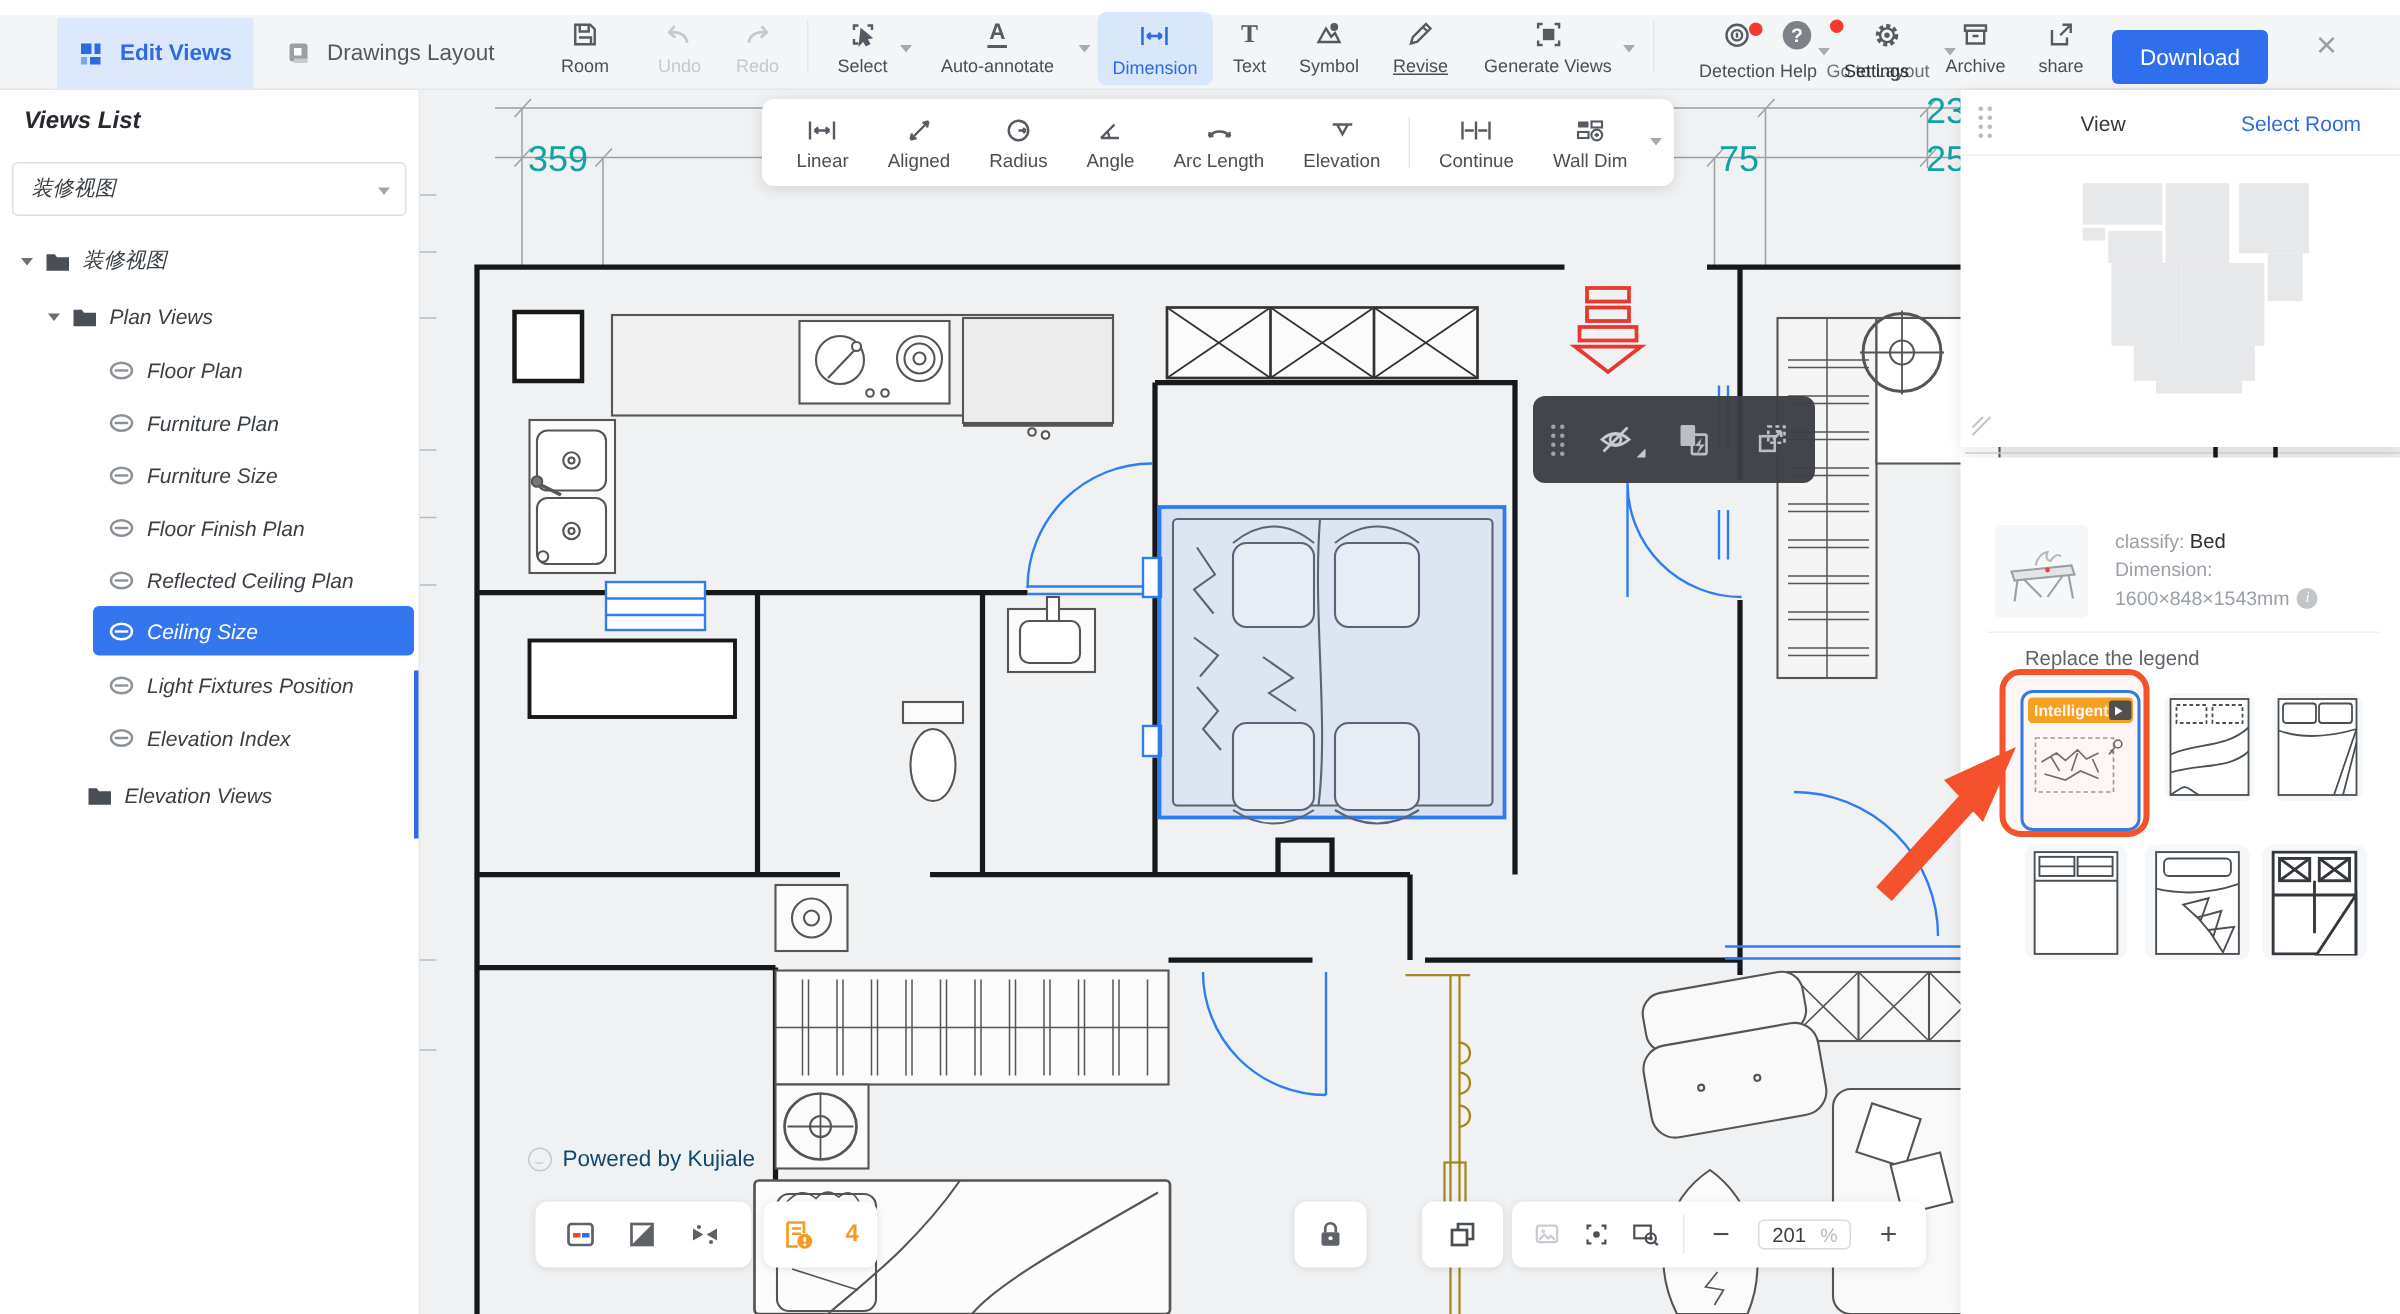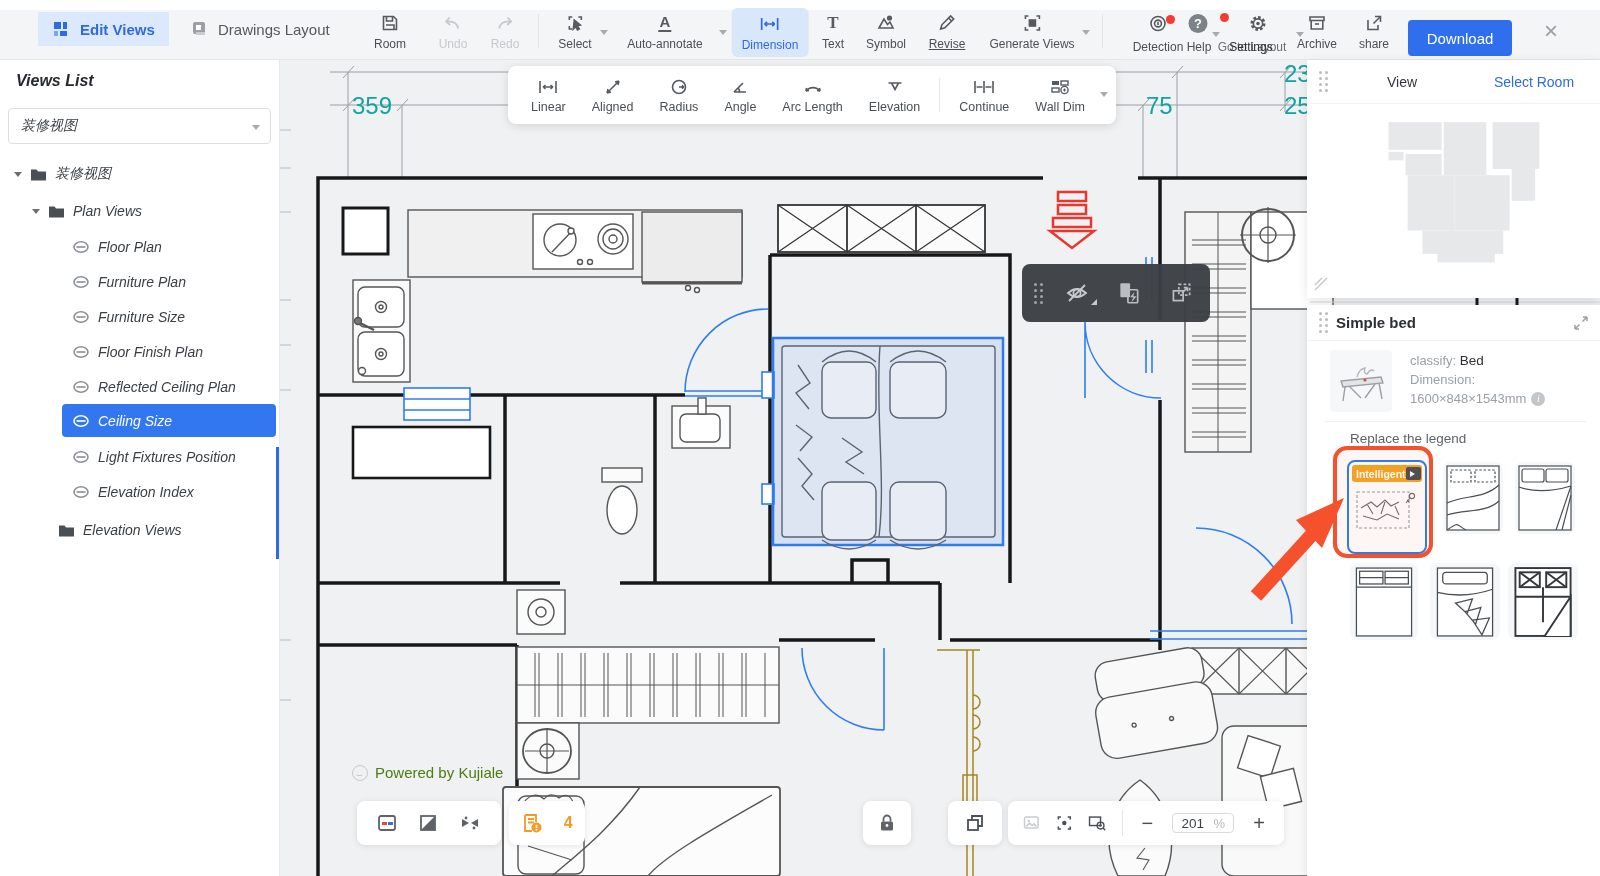--- a/index.html
+++ b/index.html
@@ -3,21 +3,21 @@
 <meta charset="utf-8">
 <style>
   html,body{margin:0;padding:0;background:#dfe1e4;}
   *{box-sizing:border-box;font-family:"Liberation Sans",sans-serif;}
   .stage{position:relative;width:1600px;height:876px;overflow:hidden;background:#eff1f2;}
   .abs{position:absolute;}
   
   .topbar{position:absolute;left:0;top:0;width:1600px;height:60px;
     background:linear-gradient(#ffffff 0,#ffffff 10px,#f4f5f7 10px,#f4f5f7 100%);
     border-bottom:1px solid #e4e6e8;z-index:30;}
-  .chip{position:absolute;display:flex;align-items:center;gap:8px;height:34px;top:12px;
+  .chip{position:absolute;display:flex;align-items:center;gap:8px;height:47px;top:12px;
     padding:0 14px;border-radius:1px;font-size:15px;font-weight:bold;}
   .chip.active{background:#dce9fc;color:#2e6ae0;}
   .chip.plain{color:#55595e;font-weight:normal;}
   .titem{position:absolute;top:13px;transform:translateX(-50%);display:flex;flex-direction:column;
     align-items:center;gap:4px;font-size:12px;color:#4a4f54;width:max-content;}
   .titem .ic{height:20px;display:flex;align-items:center;justify-content:center;color:#565b61;}
   .titem.disabled,.titem.disabled .ic{color:#c6c9cc;}
   .titem.activeblue{background:#d9e7fb;border-radius:6px;top:8px;padding:6px 10px 5px;color:#2e6ae0;}
   .titem.activeblue .ic{color:#2e6ae0;}
   .tsep{position:absolute;top:14px;width:1px;height:34px;background:#e2e4e6;}
@@ -78,21 +78,21 @@
     border-bottom:6px solid #c7cbcf;}
   
   .bbar{position:absolute;top:801px;height:44px;background:#fff;border-radius:8px;z-index:14;
     box-shadow:0 1px 6px rgba(0,0,0,.10);display:flex;align-items:center;justify-content:space-evenly;}
   .zoominput{width:66px;height:20px;border:1px solid #d8dadd;border-radius:4px;background:#fff;
     display:flex;align-items:center;padding:0 8px;}
   .zoominput input{width:32px;border:none;outline:none;font-size:13.5px;color:#3a3f44;padding:0;}
   .zoominput span{margin-left:auto;color:#b6babe;font-size:13px;}
   .pmbtn{font-size:20px;color:#4a4f54;width:26px;text-align:center;}
   .watermark{position:absolute;left:352px;top:764px;display:flex;align-items:center;gap:7px;
-    color:#4d7c0f;font-size:15px;z-index:5;}
+    color:#0c4a6e;font-size:15px;z-index:5;}
   .wmcircle{width:16px;height:16px;border:1.6px solid #c7c9cc;border-radius:50%;position:relative;}
   .wmcircle:after{content:"";position:absolute;left:3px;top:6px;width:7px;height:3px;
     border-bottom:1.6px solid #c7c9cc;border-radius:50%;}
   svg text{font-family:"Liberation Sans",sans-serif;}
 </style>
 </head>
 <body>
 
 <div class="stage">
 
@@ -736,36 +736,20 @@
         <rect x="60" y="104" width="76" height="22"></rect>
           <rect x="74" y="126" width="54" height="8"></rect>
       </g>
     </svg>
     <svg width="16" height="16" style="position:absolute;left:6px;bottom:6px;">
       <path d="M2 14 L14 2 M2 9 L9 2" stroke="#c3c6c9" stroke-width="1.4"></path>
       </svg>
   </div>
 
   <div class="rcard" style="top:305px;height:571px;">
-    <div class="rhd">
-      <span class="dots">
-          <i></i>
-          <i></i>
-          <i></i>
-          <i></i>
-          <i></i>
-          <i></i>
-          <i></i>
-          <i></i>
-        </span>
-      <span style="font-size:15px;color:#2c2f33;font-weight:bold;">Simple bed</span>
-      <svg width="14" height="14" viewBox="0 0 14 14" style="margin-left:auto;margin-right:12px;" fill="none" stroke="#9aa0a6" stroke-width="1.5">
-        <path d="M8.5 5.5 L13 1 M13 1 h-4 M13 1 v4 M5.5 8.5 L1 13 M1 13 h4 M1 13 v-4"></path>
-        </svg>
-    </div>
 
     <div class="abs" style="left:23px;top:45px;width:62px;height:62px;background:#f6f7f8;border-radius:4px;display:flex;align-items:center;justify-content:center;">
       <svg width="52" height="44" viewBox="0 0 52 44" fill="none" stroke="#9aa0a6" stroke-width="1.4">
         <path d="M6 22 L46 18 L48 24 L8 28 Z" fill="#e2e4e6"></path>
         <path d="M10 28 L8 42 M44 24 L47 40 M14 27 l12 12 M40 25 l-10 14"></path>
         <path d="M22 18 q2-8 8-9 q-2 5 2 6 q4-6 7-3" stroke="#b4b9bd"></path>
         <circle cx="30" cy="21" r="1.6" fill="#e8453c" stroke="none"></circle>
         </svg>
     </div>
     <div class="abs" style="left:103px;top:46px;font-size:13px;color:#9aa0a6;line-height:19px;">

